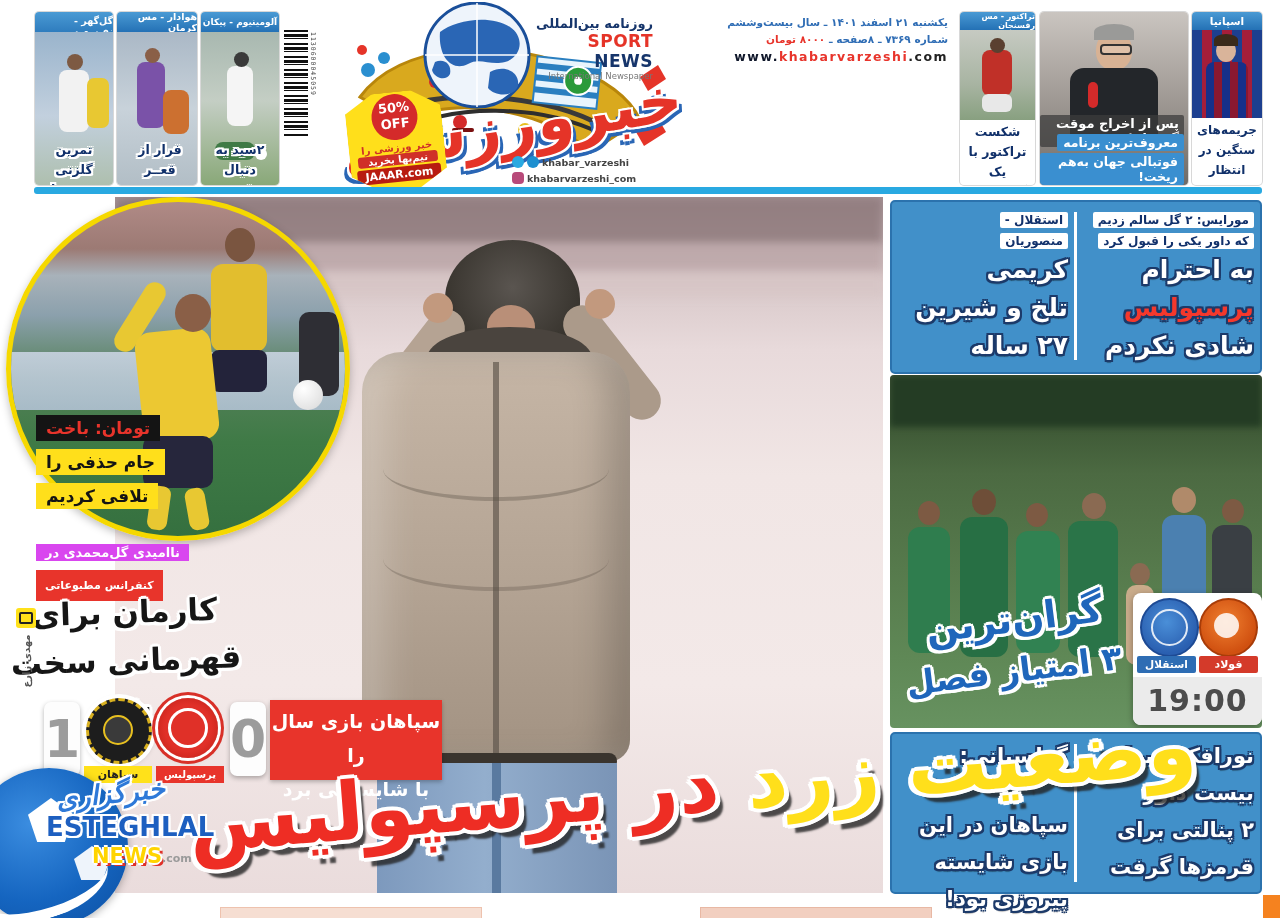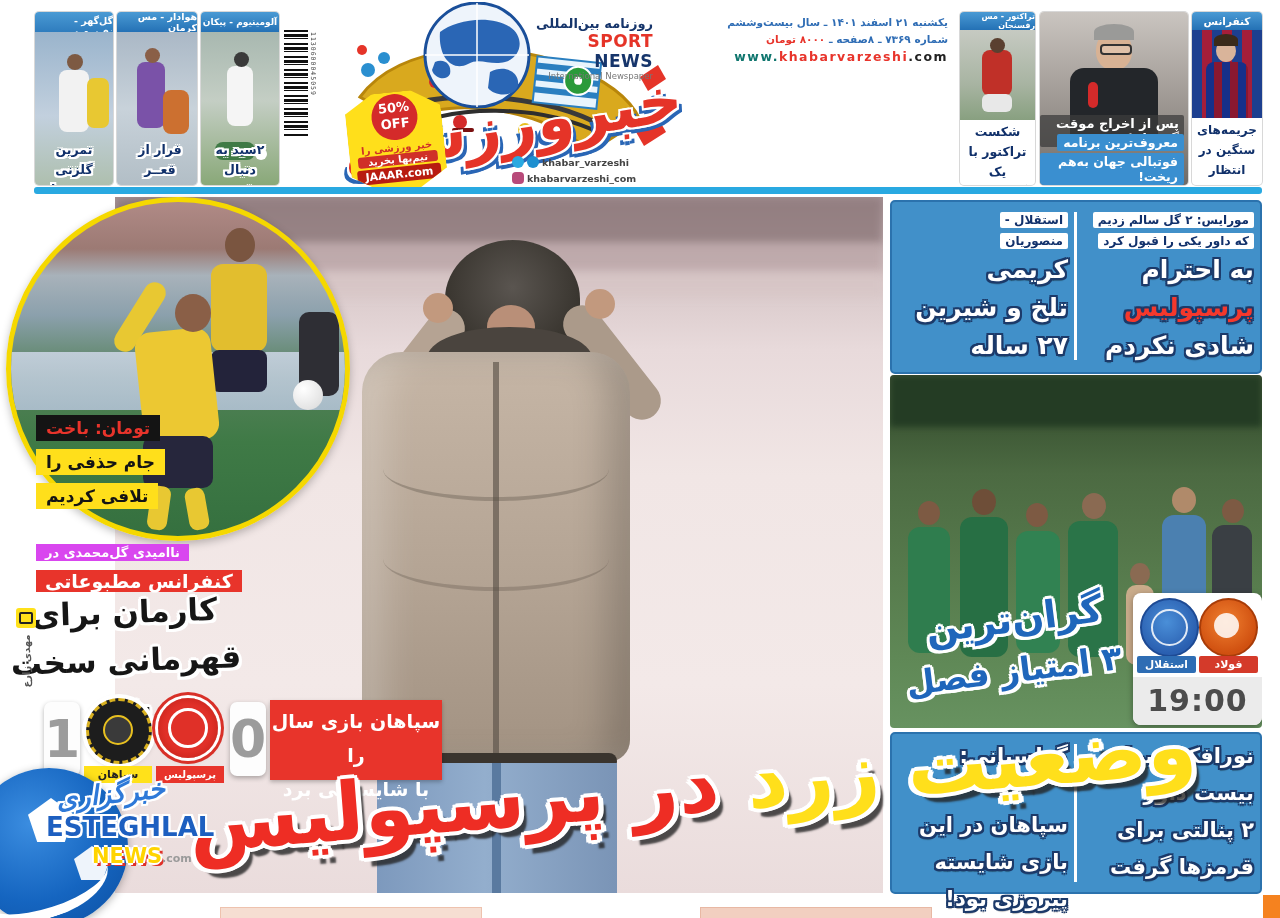--- a/index.html
+++ b/index.html
@@ -133,21 +133,21 @@
     <div style="font-size:8.5px;color:#777;">International Newspaper</div>
   </div>
 
   <div class="abs rtl" style="left:700px;top:14px;width:248px;text-align:right;line-height:17px;">
     <div class="b" style="font-size:10.5px;color:#2f6db5;">یکشنبه ۲۱ اسفند ۱۴۰۱ ـ سال بیست‌وششم</div>
     <div class="b" style="font-size:10.5px;">
       <span style="color:#2f6db5;">شماره ۷۳۶۹ ـ ۸صفحه ـ</span>
       <span style="color:#e8342b;">۸۰۰۰ تومان</span>
     </div>
     <div class="b" style="font-size:12.5px;letter-spacing:1.5px;direction:ltr;">
-      <span style="color:#0f766e;">www.</span><span style="color:#e8342b;">khabarvarzeshi</span><span style="color:#222;">.com</span>
+      <span style="color:#0f172a;">www.</span><span style="color:#e8342b;">khabarvarzeshi</span><span style="color:#222;">.com</span>
     </div>
   </div>
 
   <div class="abs" style="left:348px;top:92px;width:96px;height:98px;background:#ffdf1b;transform:rotate(-6deg);
               clip-path:polygon(30% 0,70% 0,100% 18%,100% 82%,70% 100%,30% 100%,0 82%,0 18%);box-shadow:0 2px 4px rgba(0,0,0,.25);">
     <div class="abs c" style="left:26px;top:2px;width:46px;height:46px;background:#d42a2a;border-radius:50%;color:#fff;">
       <div class="b" style="font-size:13px;line-height:20px;margin-top:4px;">50%</div>
       <div class="b" style="font-size:13px;line-height:12px;">OFF</div>
     </div>
     <div class="rtl b c" style="margin-top:50px;font-size:10px;color:#d03028;">خبر ورزشی را</div>
@@ -193,21 +193,21 @@
     </div>
     <div class="abs rtl" style="right:4px;top:103px;font-size:13px;color:#fff;background:rgba(60,60,60,.75);padding:1px 5px;border-radius:2px;font-weight:bold;">پس از اخراج موقت گری لینکر</div>
     <div class="abs" style="right:4px;top:120px;width:144px;text-align:right;">
       <span class="rtl b" style="display:inline-block;background:#3a8fd0;color:#fff;font-size:12.5px;padding:1px 6px;border-radius:2px;margin-bottom:2px;">معروف‌ترین برنامه</span><br>
       <span class="rtl b" style="display:inline-block;background:#3a8fd0;color:#fff;font-size:12.5px;padding:1px 6px;border-radius:2px;">فوتبالی جهان به‌هم ریخت!</span>
     </div>
   </div>
 
   <div class="abs panel" style="left:1192px;top:12px;width:70px;height:173px;">
     <div class="plabel" style="height:18px;font-size:10.5px;">
-        <span class="rtl">کنفرانس</span>
+        <span class="rtl">اسپانیا</span>
       </div>
     <div class="abs" style="left:0;top:18px;width:70px;height:88px;background:repeating-linear-gradient(90deg,#1d3f8f 0 10px,#a51e3a 10px 20px);">
       <div class="abs" style="left:24px;top:10px;width:20px;height:22px;background:#d9b49a;border-radius:50%;"></div>
       <div class="abs" style="left:22px;top:4px;width:24px;height:12px;background:#3a2a1a;border-radius:50% 50% 0 0;"></div>
       <div class="abs" style="left:14px;top:32px;width:42px;height:56px;background:repeating-linear-gradient(90deg,#16308a 0 8px,#8a1830 8px 16px);border-radius:8px 8px 0 0;"></div>
     </div>
     <div class="abs cap c rtl" style="left:0;top:108px;width:70px;font-size:12px;line-height:20px;">
       <div>جریمه‌های</div>
       <div>سنگین در</div>
       <div>انتظار بارسلونا</div>
@@ -252,21 +252,21 @@
     <div class="abs" style="left:176px;top:286px;width:20px;height:42px;background:#e8c832;border-radius:8px;transform:rotate(-10deg);"></div>
     <div class="abs" style="left:288px;top:110px;width:40px;height:84px;background:#2e2e34;border-radius:10px;"></div>
     <div class="abs" style="left:282px;top:178px;width:30px;height:30px;background:radial-gradient(circle at 35% 30%,#fff,#d8d8d8);border-radius:50%;"></div>
   </div>
 
   <div class="abs rtl b nowrap" style="left:36px;top:415px;background:#141414;color:#e8342b;font-size:17px;padding:3px 10px;">تومان: باخت</div>
   <div class="abs rtl b nowrap" style="left:36px;top:449px;background:#ffdf1b;color:#141414;font-size:17px;padding:3px 10px;">جام حذفی را</div>
   <div class="abs rtl b nowrap" style="left:36px;top:483px;background:#ffdf1b;color:#141414;font-size:17px;padding:3px 10px;">تلافی کردیم</div>
 
   <div class="abs rtl b nowrap" style="left:36px;top:544px;background:#d946ef;color:#fff;font-size:13px;padding:1px 9px;">ناامیدی گل‌محمدی در</div>
-  <div class="abs rtl b nowrap" style="left:36px;top:570px;background:#e8342b;color:#fff;font-size:19px;padding:0 9px;">کنفرانس مطبوعاتی</div>
+  <div class="abs rtl b nowrap" style="left:36px;top:570px;background:#e8342b;color:#fff;font-size:11px;padding:9px 9px;">کنفرانس مطبوعاتی</div>
 
   <div class="abs rtl c" style="left:-12px;top:588px;width:276px;transform:rotate(-2deg);">
     <div class="b ow3" style="font-size:31px;line-height:48px;color:#161616;">کارمان برای</div>
     <div class="b ow3" style="font-size:31px;line-height:48px;color:#161616;">قهرمانی سخت شد</div>
   </div>
 
   <div class="abs" style="left:16px;top:608px;width:20px;height:110px;">
     <div style="width:20px;height:20px;background:#ffe11a;border-radius:3px;display:flex;align-items:center;justify-content:center;">
       <span style="width:10px;height:8px;border:2px solid #222;border-radius:2px;display:inline-block;"></span>
     </div>

